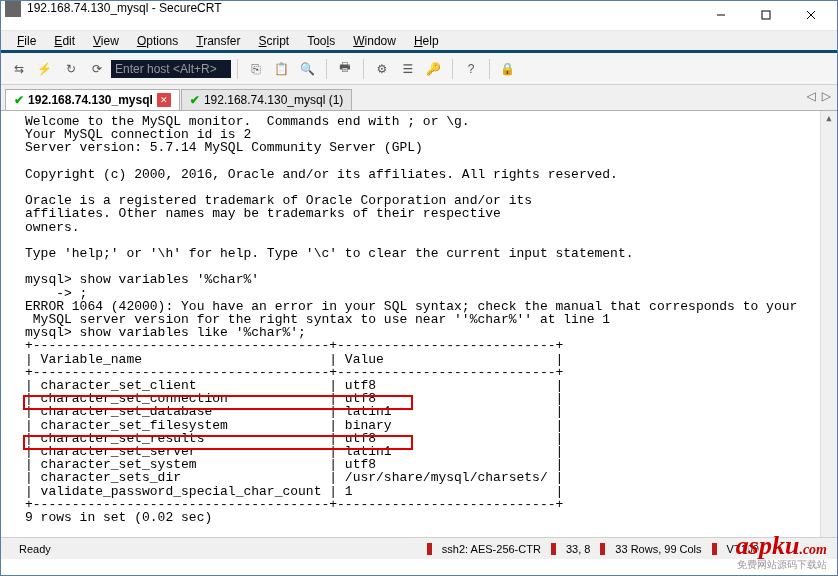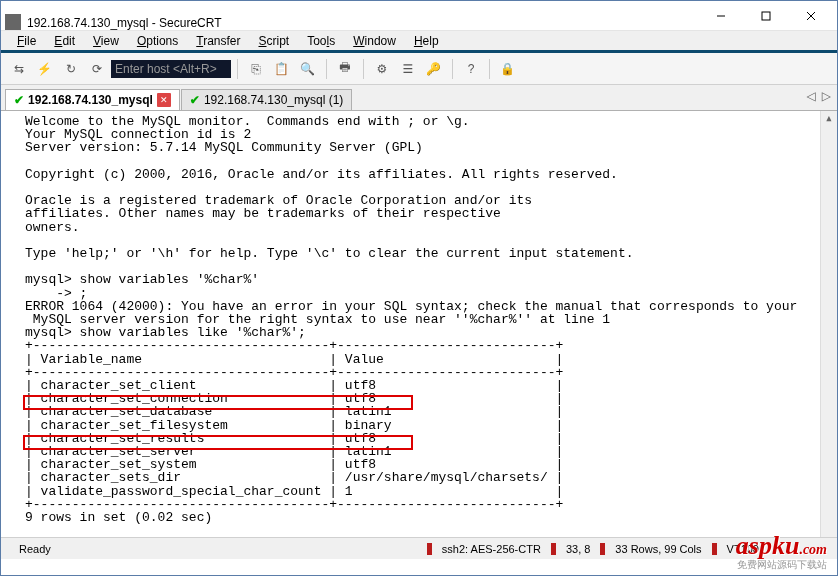--- a/index.html
+++ b/index.html
@@ -1,17 +1,17 @@
 <!DOCTYPE html>
 <html><head>
 <meta charset="utf-8">
 <style>
 * { box-sizing: border-box; margin: 0; padding: 0; }
 body { font-family: "Segoe UI", Tahoma, sans-serif; font-size: 12px; background: #fff; width: 838px; height: 576px; overflow: hidden; border: 1px solid #5a7ca8; position: relative; }
-.titlebar { height: 30px; background: #fff; display: flex; align-items: flex-end; padding: 0 4px; border-bottom: 1px solid #e5e5e5; }
+.titlebar { height: 30px; background: #fff; display: flex; align-items: flex-start; padding: 0 4px; border-bottom: 1px solid #e5e5e5; }
 .titlebar .app-icon { width: 16px; height: 16px; background: #666; margin-right: 6px; }
 .titlebar .title { flex: 1; font-size: 12px; color: #000; }
 .winbtns { display: flex; }
 .winbtn { width: 45px; height: 28px; display: flex; align-items: center; justify-content: center; color: #000; }
 .winbtn svg { width: 10px; height: 10px; }
 .menubar { height: 22px; display: flex; align-items: center; padding: 0 8px; gap: 2px; background: #f0f0f0; border-bottom: 3px solid #0c4a6e; }
 .menuitem { padding: 2px 8px; cursor: default; }
 .menuitem u { text-decoration: underline; }
 .toolbar { height: 32px; display: flex; align-items: center; padding: 0 6px; gap: 2px; background: #f5f5f5; border-bottom: 1px solid #d0d0d0; }
 .tbtn { width: 24px; height: 24px; display: flex; align-items: center; justify-content: center; color: #555; }

